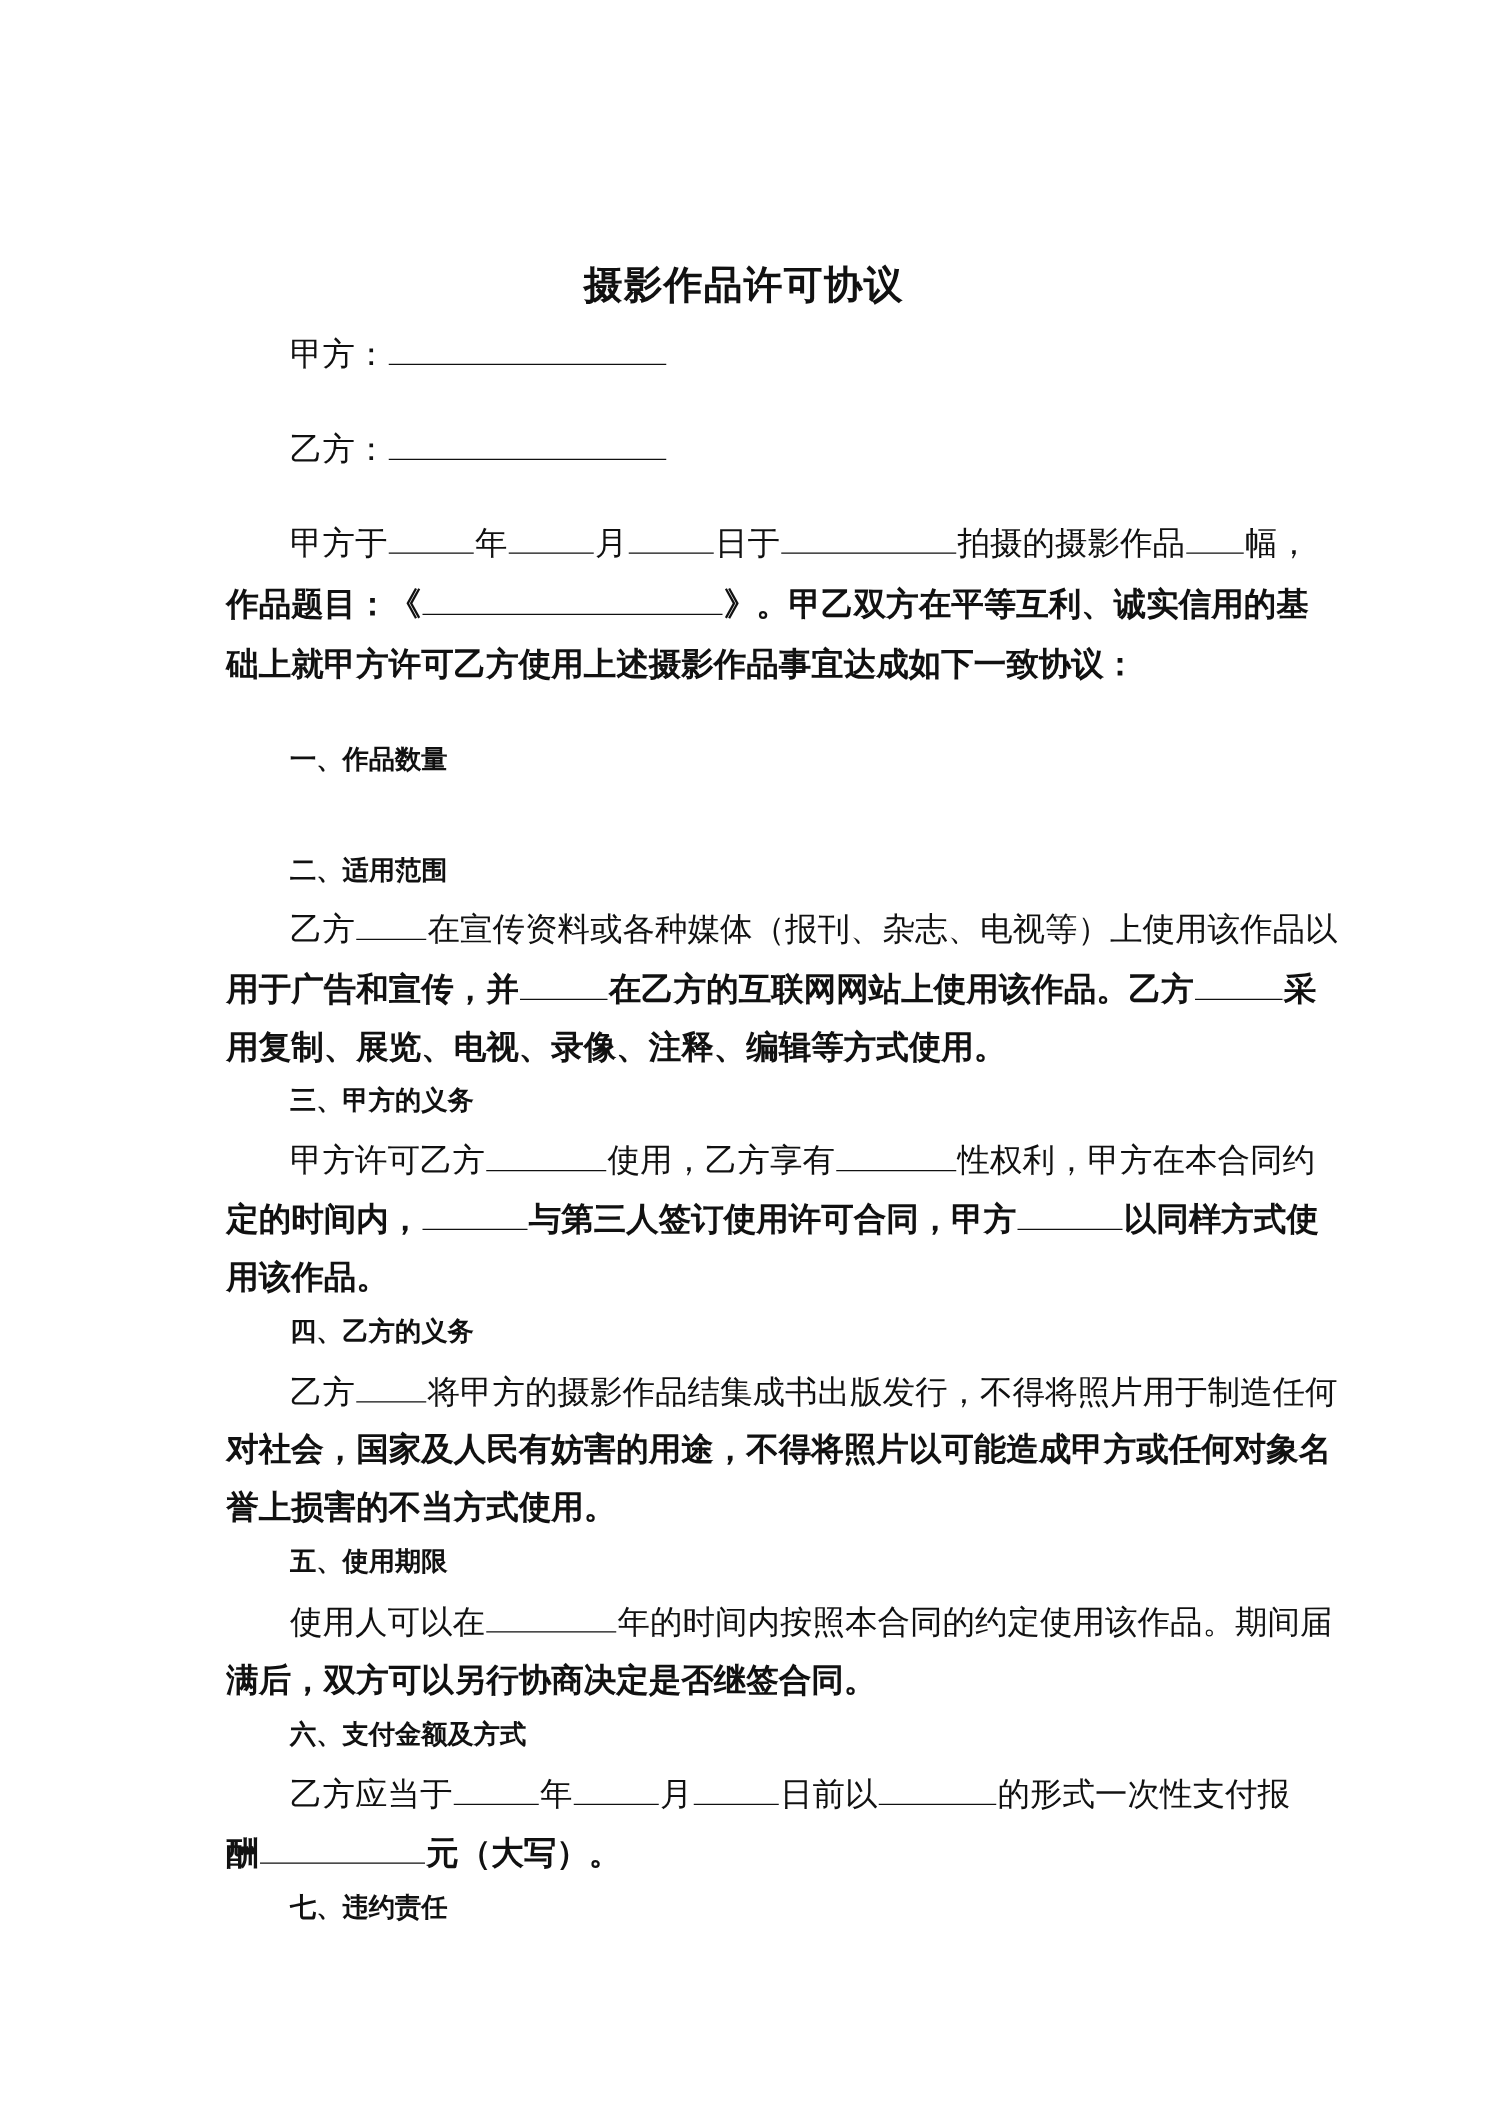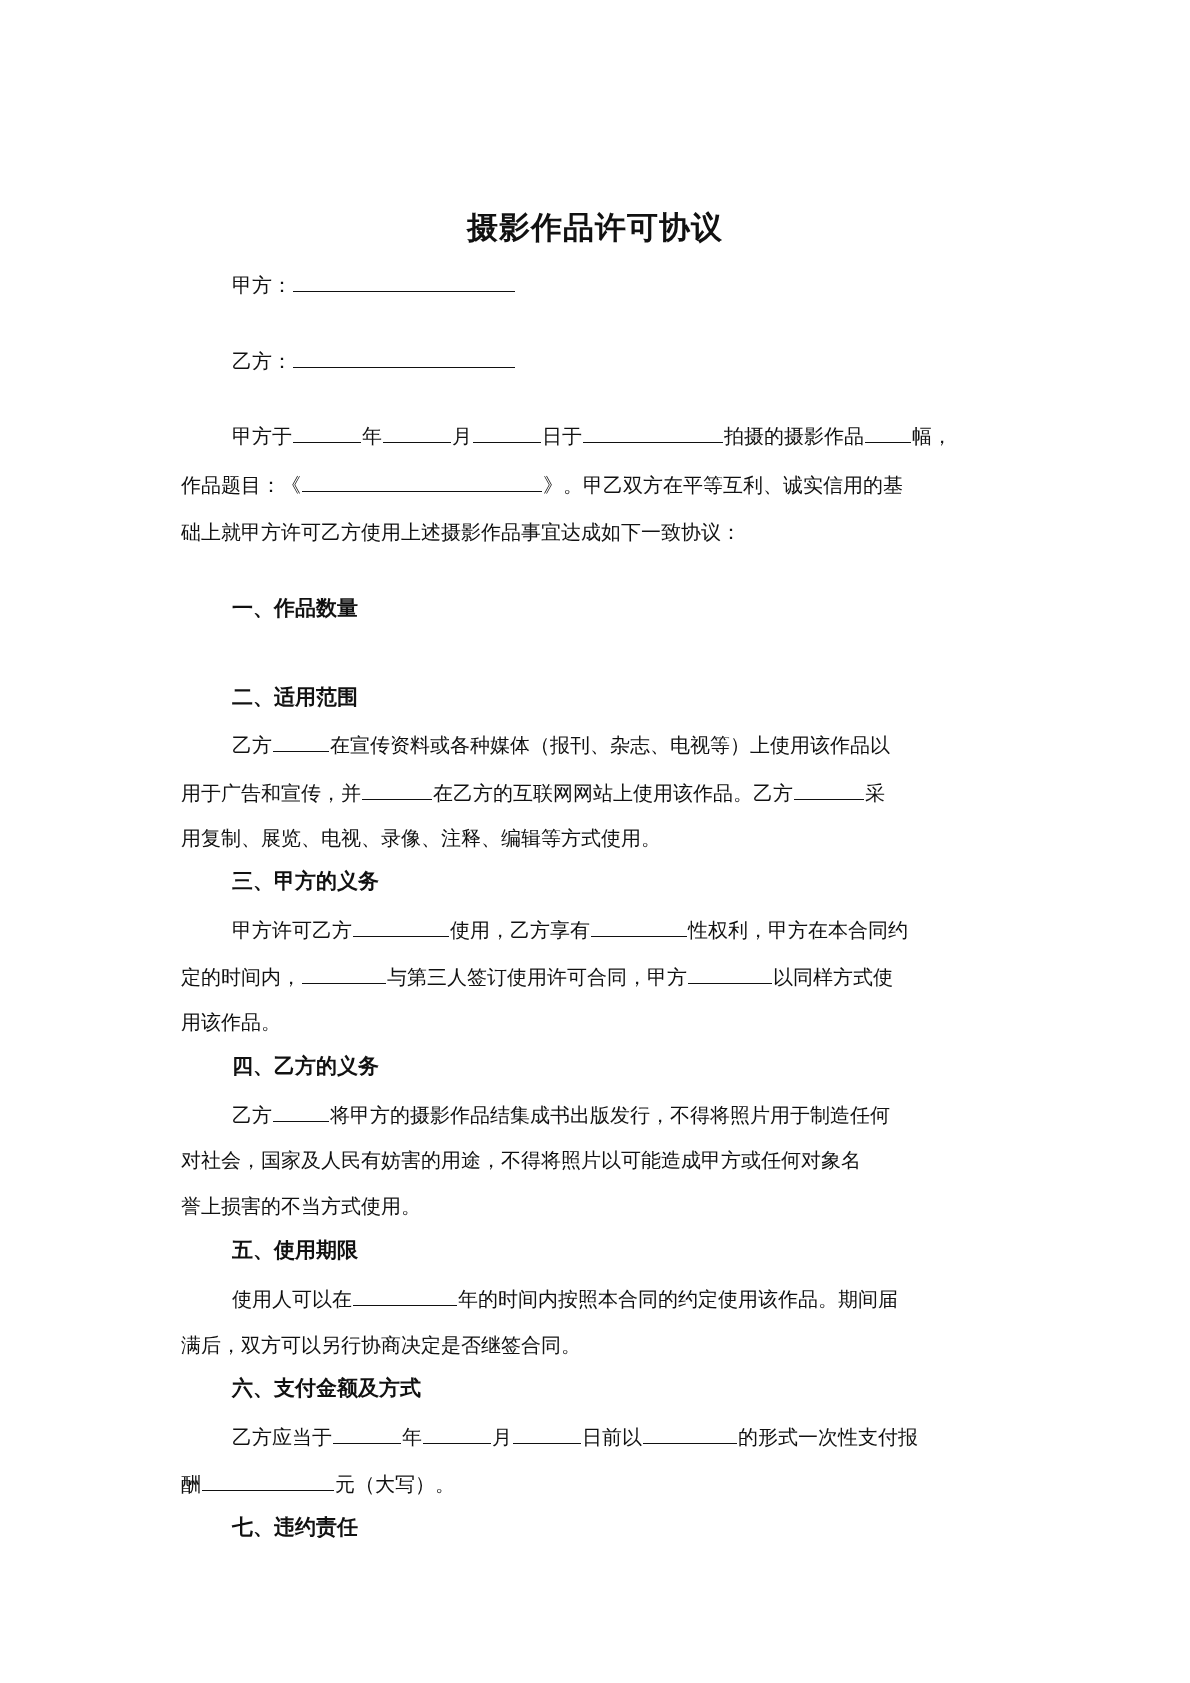--- a/index.html
+++ b/index.html
@@ -2,23 +2,23 @@
 <html><head>
 <meta charset="utf-8">
 <style>
   html, body { margin: 0; padding: 0; background: #ffffff; }
   body { width: 1190px; height: 1683px; position: relative; overflow: hidden;
          font-family: "DejaVu Serif", "Liberation Serif", serif; color: #111; }
   .page { position: absolute; left: 0; top: 17px; width: 1040px; height: 1683px; }
   .title { position: absolute; top: 190px; left: 0; width: 1190px; text-align: center;
            font-family: "DejaVu Sans", "Liberation Sans", sans-serif; font-weight: bold;
            font-size: 31px; letter-spacing: 1px; }
-  .line { position: absolute; font-size: 20px; line-height: 30px; white-space: nowrap; }
+  .line { position: absolute; font-size: 26px; line-height: 30px; white-space: nowrap; }
   .ind { left: 232px; }
-  .noind { left: 181px; }
+  .noind { left: 181px; font-weight: bold; }
   .heading { font-family: Liberation Mono, monospace; font-weight: bold; font-size: 21px; }
   .blank { display: inline-block; border-bottom: 1.5px solid #111; height: 22px; vertical-align: baseline; margin: 0 1px; }
 </style>
 </head>
 <body>
 
 <div class="page">
 
   <div class="title">摄影作品许可协议</div>
 

